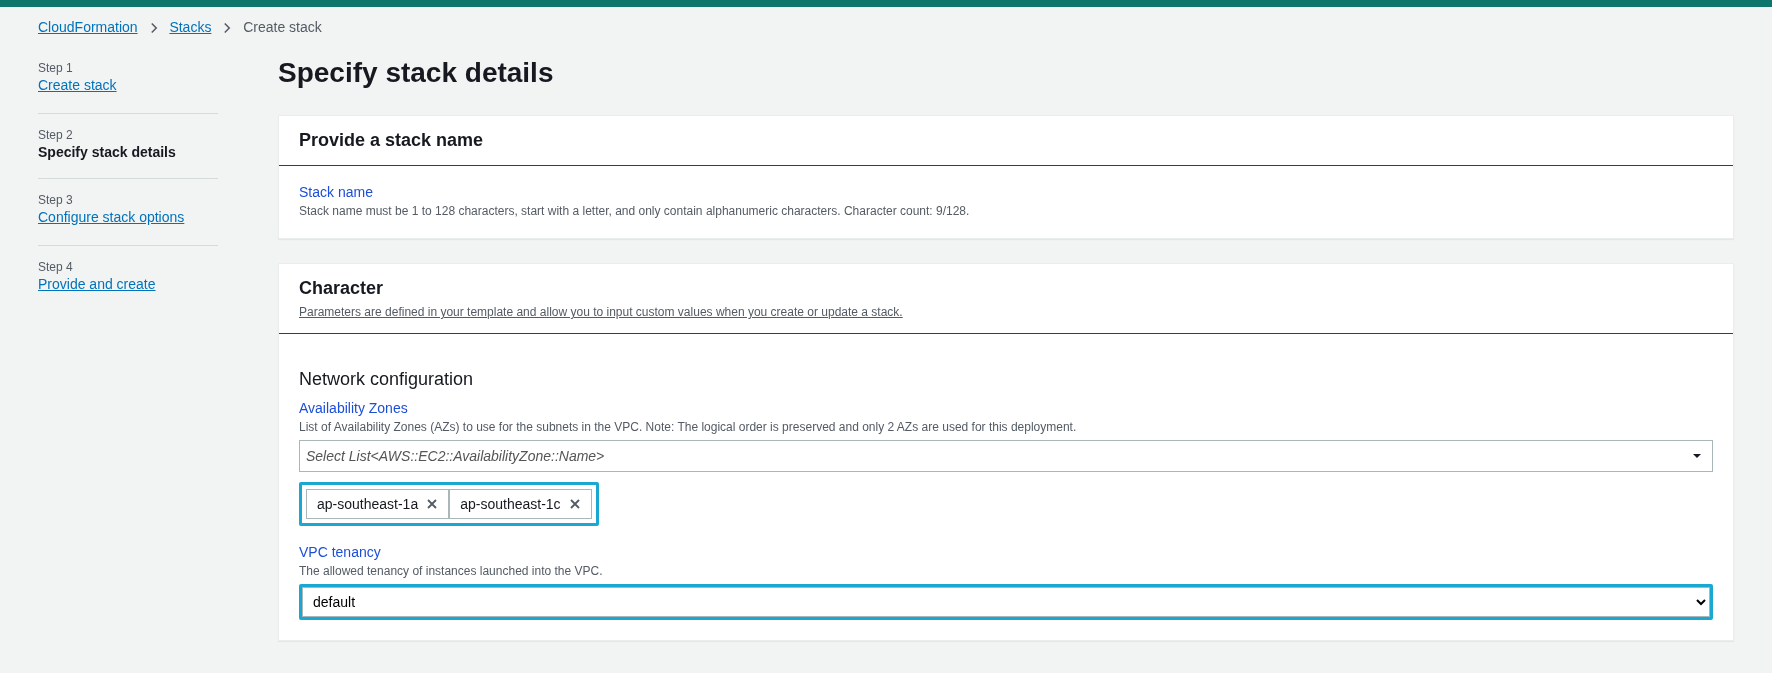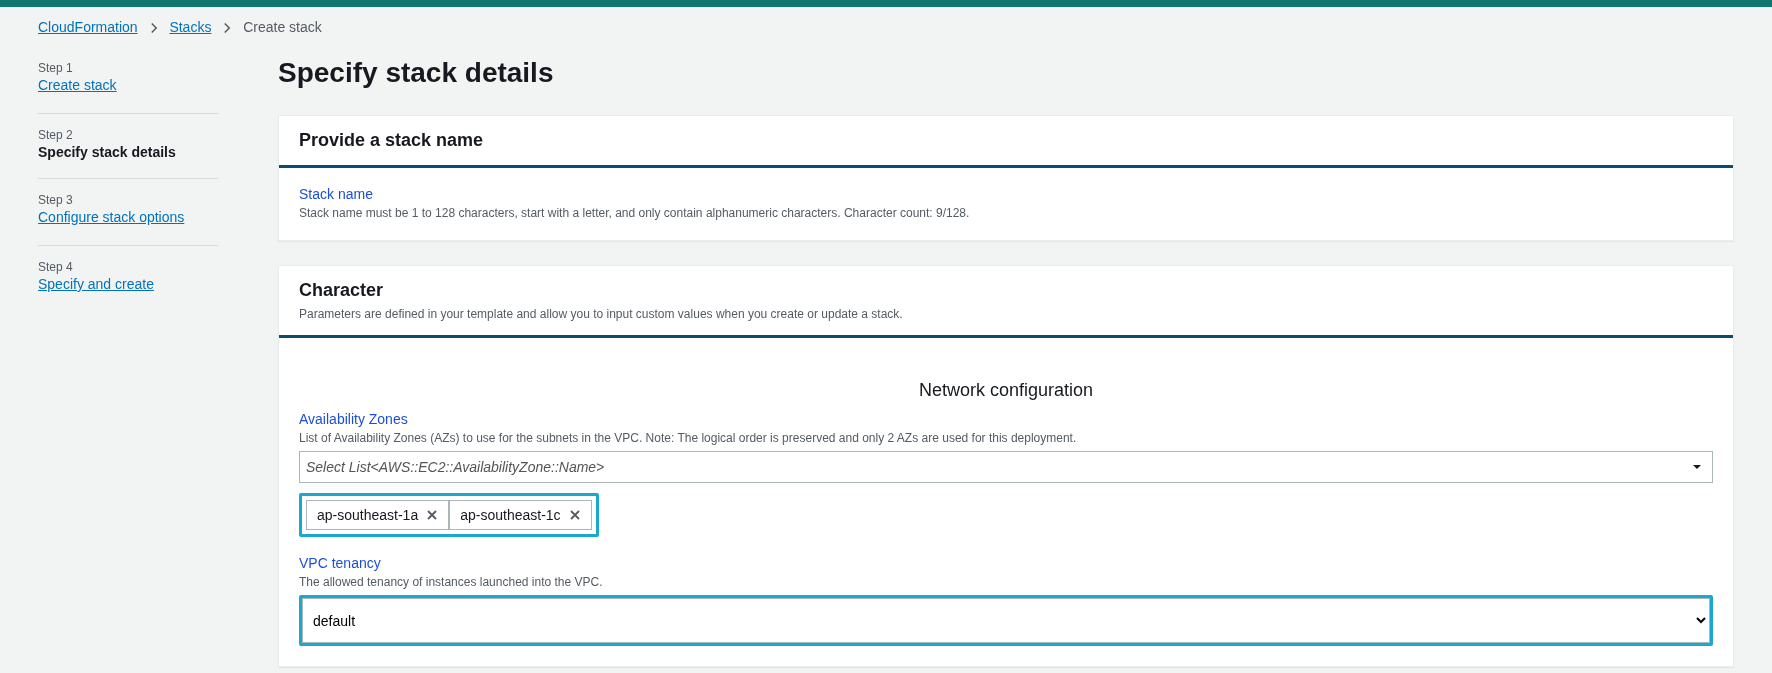--- a/index.html
+++ b/index.html
@@ -77,30 +77,31 @@
     margin: 2px 0 26px 0;
   }
   .panel {
     background: #fff;
     border: 1px solid #eaeded;
     box-shadow: 0 1px 1px rgba(0,0,0,0.05);
     margin-bottom: 24px;
   }
   .panel-header {
     padding: 14px 20px;
-    border-bottom: 3px solid #0c4a6e;
+    border-bottom: 1px solid #0c4a6e;
   }
   .panel-header h2 {
     font-size: 18px;
     font-weight: 700;
   }
   .panel-subtext {
     color: #545b64;
     font-size: 12px;
     margin-top: 6px;
+    text-decoration: underline;
   }
   .panel-body {
     padding: 18px 20px 20px 20px;
   }
   .field-label {
     font-size: 14px;
     color: #1d4ed8;
     margin-bottom: 4px;
   }
   .field-sublabel {
@@ -122,22 +123,21 @@
     height: 32px;
   }
   .highlight-box {
     border: 3px solid #1aa7d0;
     border-radius: 2px;
   }
   .section-title {
     font-size: 18px;
     font-weight: 400;
     margin-bottom: 10px;
-    margin-top: 24px;
-    text-align: center;
+    margin-top: 17px;
   }
   .field-group { margin-bottom: 18px; }
   .select-wrap {
     position: relative;
   }
   .select-wrap .caret {
     position: absolute;
     right: 10px;
     top: 50%;
     transform: translateY(-50%);
@@ -166,21 +166,21 @@
   .token-x {
     cursor: pointer;
     display: inline-flex;
   }
   .select-native-wrap {
     border: 3px solid #1aa7d0;
     border-radius: 2px;
   }
   select.native-select {
     width: 100%;
-    height: 45px;
+    height: 30px;
     border: 1px solid #aab7b8;
     padding: 2px 6px;
     font-size: 14px;
     background: #fff;
   }
   .chev-svg { width: 12px; height: 12px; }
   .x-svg { width: 12px; height: 12px; }
   .caret-svg { width: 10px; height: 10px; }
 </style>
 </head>
@@ -214,21 +214,21 @@
       <div class="step-title-current">Specify stack details</div>
     </div>
     <hr class="step-divider">
     <div class="step">
       <div class="step-label">Step 3</div>
       <a class="step-title-link">Configure stack options</a>
     </div>
     <hr class="step-divider">
     <div class="step">
       <div class="step-label">Step 4</div>
-      <a class="step-title-link">Specify and create</a>
+      <a class="step-title-link">Provide and create</a>
     </div>
   </nav>
 
   <main class="main">
     <h1 class="page-title">Specify stack details</h1>
 
     <section class="panel">
       <div class="panel-header">
         <h2>Provide a stack name</h2>
       </div>

